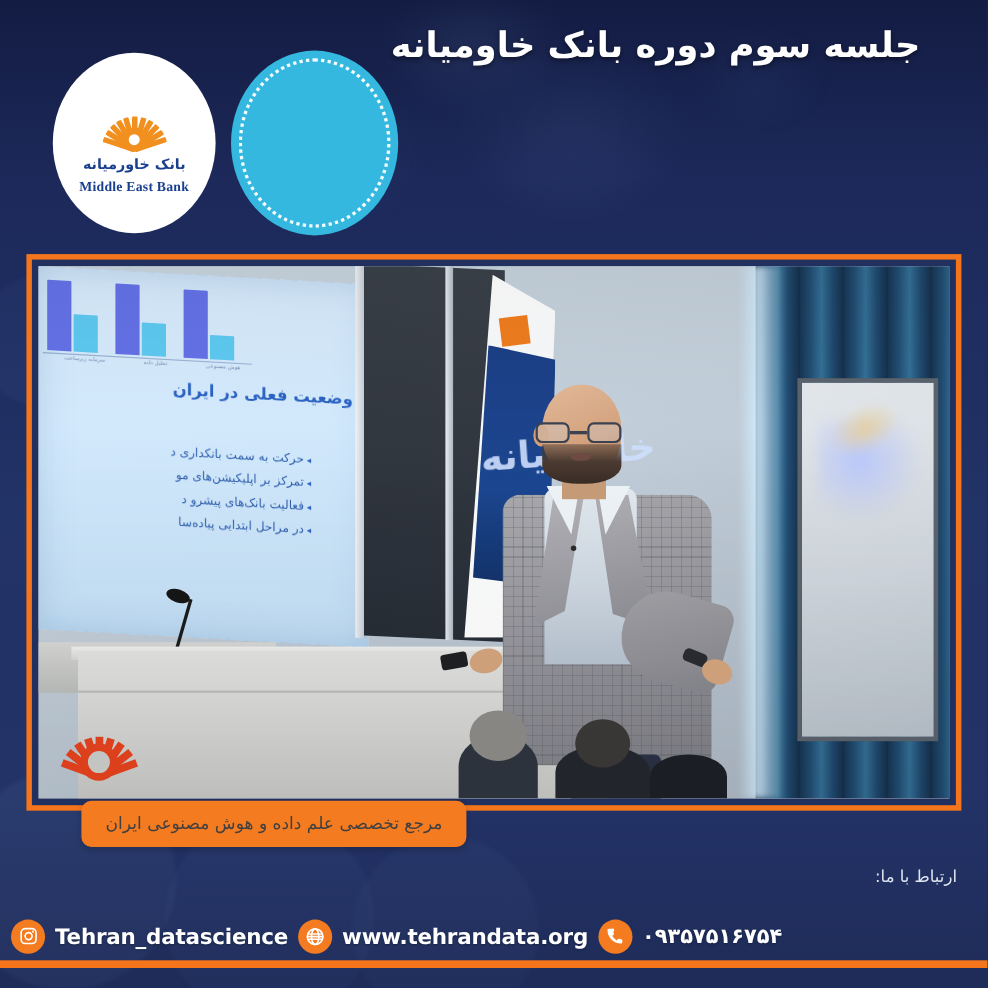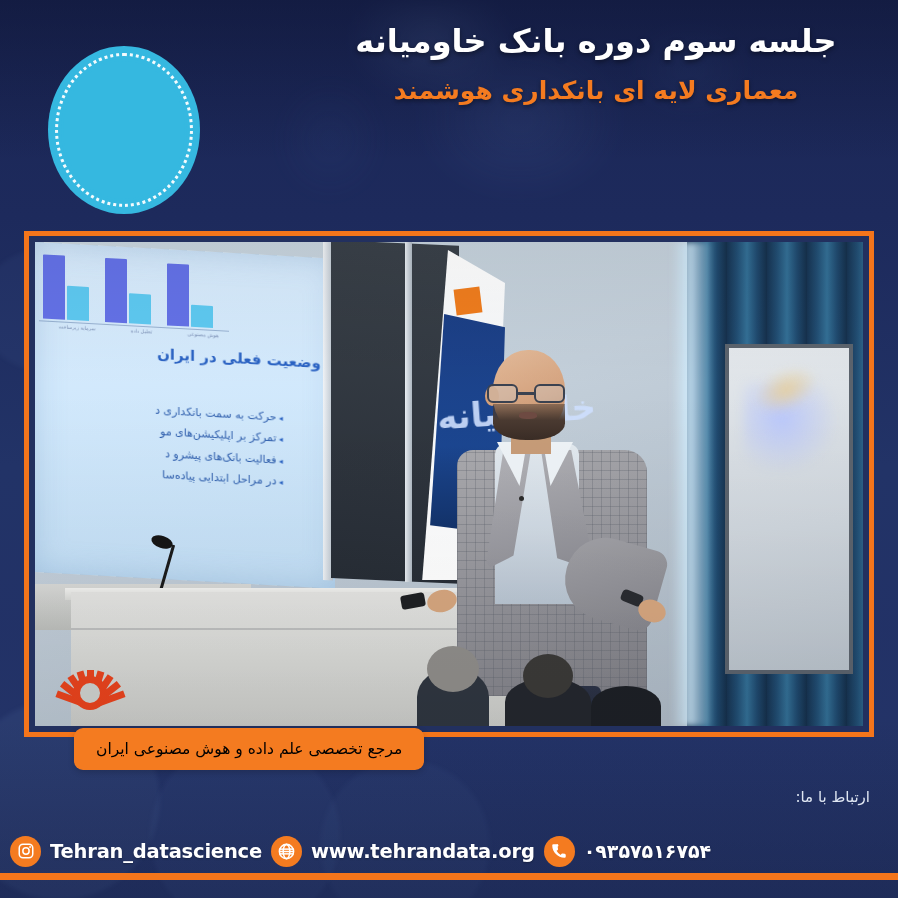--- a/index.html
+++ b/index.html
@@ -401,21 +401,21 @@
     position:absolute;inset:0;
     background:linear-gradient(180deg, rgba(0,0,0,.05) 0%, rgba(0,0,0,0) 30%, rgba(0,0,0,.06) 100%);
     pointer-events:none;
   }
 
   
   .badge{
     position:absolute;left:74px;top:728px;height:42px;
     background:#f47b20;border-radius:9px;
     display:flex;align-items:center;justify-content:center;padding:0 22px;
-    color:#000000;font-size:15.5px;direction:rtl;white-space:nowrap;
+    color:#404040;font-size:15.5px;direction:rtl;white-space:nowrap;
     box-shadow:0 2px 6px rgba(0,0,0,.18);
   }
 
   
   .contact-label{
     position:absolute;right:28px;top:788px;color:#dfe6f2;font-size:15px;direction:rtl;
   }
   .contacts{
     position:absolute;left:0;top:827px;width:898px;height:48px;
     display:flex;align-items:center;justify-content:flex-start;
@@ -454,25 +454,42 @@
   <div class="header">
 
     <div class="logos">
 
       <div class="ut-logo">
         <div class="ut-outer"></div>
         <div class="ut-ring"></div>
         <div class="ut-ring2"></div>
       </div>
 
+      <div class="meb-logo">
+        <div class="meb-sun">
+          <div class="ray" style="transform:rotate(-72deg)"></div>
+          <div class="ray" style="transform:rotate(-58deg)"></div>
+          <div class="ray" style="transform:rotate(-44deg)"></div>
+          <div class="ray" style="transform:rotate(-30deg)"></div>
+          <div class="ray" style="transform:rotate(-16deg)"></div>
+          <div class="ray" style="transform:rotate(0deg)"></div>
+          <div class="ray" style="transform:rotate(16deg)"></div>
+          <div class="ray" style="transform:rotate(30deg)"></div>
+          <div class="ray" style="transform:rotate(44deg)"></div>
+          <div class="ray" style="transform:rotate(58deg)"></div>
+          <div class="ray" style="transform:rotate(72deg)"></div>
+          <div class="core"></div>
+        </div>
+        <div class="meb-fa">بانک خاورمیانه</div>
+        <div class="meb-en">Middle East Bank</div>
+      </div>
     </div>
 
     <div class="titles">
       <div class="title-main">جلسه سوم دوره بانک خاومیانه</div>
-      <div class="title-sub">معماری لایه ای بانکداری هوشمند</div>
     </div>
   </div>
 
   <div class="photo-card">
     <div class="photo">
       <div class="scene">
 
         <div class="wall"></div>
 
         <div class="slide">

